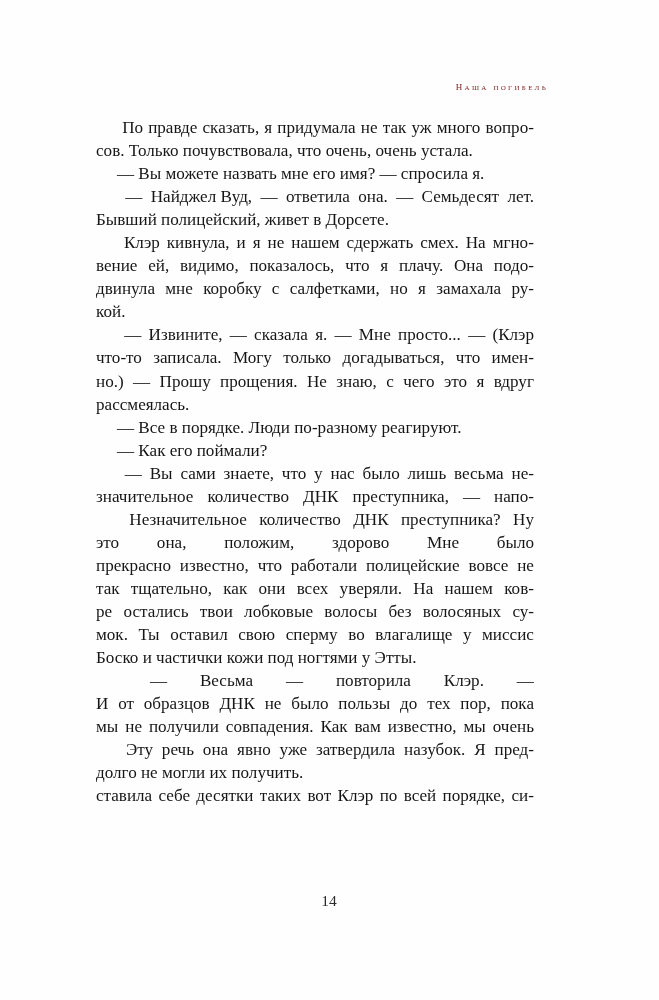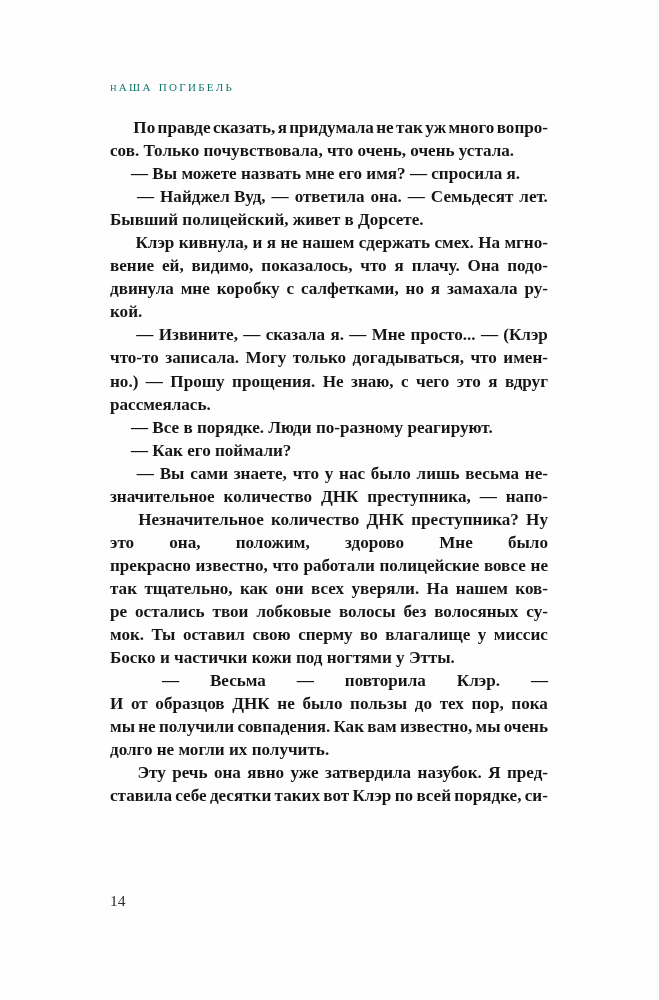--- a/index.html
+++ b/index.html
@@ -22,39 +22,38 @@
     background: #fefefe;
     box-sizing: border-box;
   }
 
   
   .running-head {
     position: absolute;
     top: 78px;
     left: 110px;
     width: 438px;
-    text-align: left;
-    font-size: 15px;
+    text-align: right;
+    font-size: 10px;
     letter-spacing: 2.3px;
-    color: #0f766e;
+    color: #7f1d1d;
     font-variant: small-caps;
     text-transform: lowercase;
     white-space: nowrap;
   }
   .running-head::first-letter {
     font-size: 13.5px;
   }
 
   
   .text-block {
     position: absolute;
     top: 116px;
-    left: 110px;
+    left: 96px;
     width: 438px;
-    font-weight: bold;
   }
 
   .line {
     font-size: 17.1px;
     line-height: 23.05px;
     color: #161616;
     white-space: pre;
     letter-spacing: 0px;
     height: 23.05px;
   }
@@ -72,20 +71,21 @@
   .line.indent {
     text-indent: 21px;
   }
 
   
   .folio {
     position: absolute;
     top: 892px;
     left: 110px;
     width: 438px;
+    text-align: center;
     font-size: 15.5px;
     color: #2b2b2b;
   }
 </style>
 </head>
 <body>
 
 <div class="page">
 
   <div class="running-head">Наша погибель</div>
@@ -298,33 +298,33 @@
         <span>мы</span>
         <span>не</span>
         <span>получили</span>
         <span>совпадения.</span>
         <span>Как</span>
         <span>вам</span>
         <span>известно,</span>
         <span>мы</span>
         <span>очень</span>
       </div>
-      <div class="line">долго не могли их получить.</div>
       <div class="line just">
         <span style="width: 21px;"></span>
         <span>Эту</span>
         <span>речь</span>
         <span>она</span>
         <span>явно</span>
         <span>уже</span>
         <span>затвердила</span>
         <span>назубок.</span>
         <span>Я</span>
         <span>пред-</span>
       </div>
+      <div class="line">долго не могли их получить.</div>
       <div class="line just">
         <span>ставила</span>
         <span>себе</span>
         <span>десятки</span>
         <span>таких</span>
         <span>вот</span>
         <span>Клэр</span>
         <span>по</span>
         <span>всей</span>
         <span>порядке,</span>

